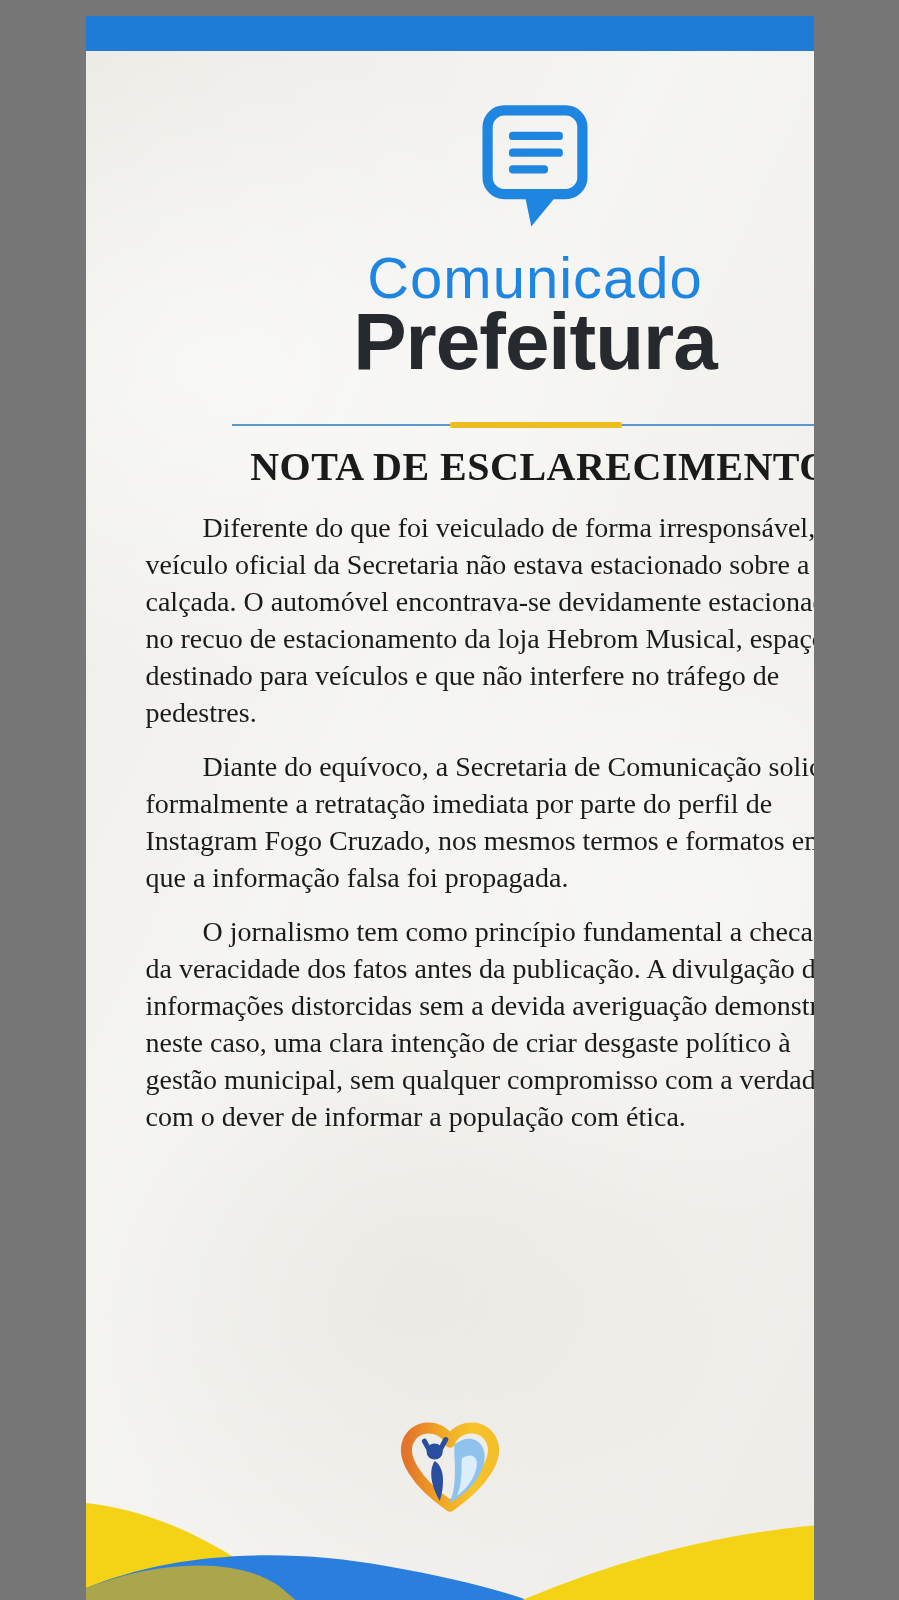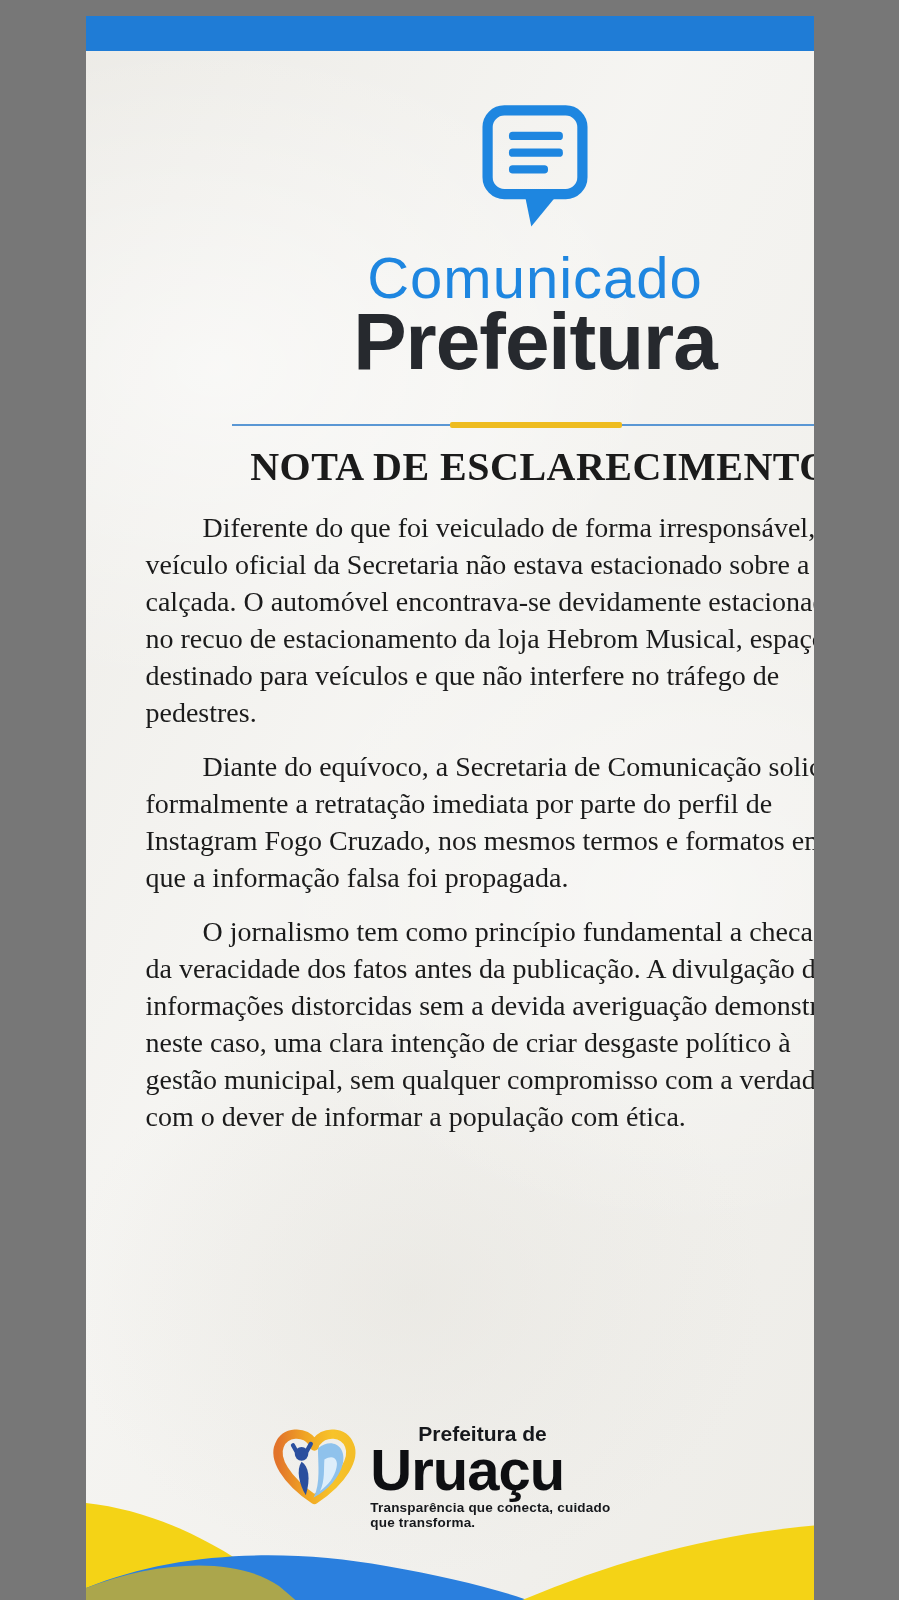--- a/index.html
+++ b/index.html
@@ -89,25 +89,20 @@
         </linearGradient>
       </defs>
       <path d="M65,108 C24,80 8,50 16,32 C24,13 50,11 63,28 C64,29 65,31 65,33 C65,31 66,29 67,28 C80,11 106,13 114,32 C122,50 106,80 65,108 Z" fill="none" stroke="url(#goldGrad)" stroke-width="13" stroke-linejoin="round"></path>
       <path d="M70,36 C90,20 110,34 105,57 C100,78 84,94 64,105 C74,85 70,58 70,36 Z" fill="#8fc2ec"></path>
       <path d="M79,52 C91,44 99,51 96,63 C93,77 84,88 73,96 C80,82 78,64 79,52 Z" fill="#ddeefb"></path>
       <circle cx="47" cy="44" r="9.5" fill="#2b4f9e"></circle>
       <path d="M35,32 L44,48" stroke="#2b4f9e" stroke-width="6" stroke-linecap="round"></path>
       <path d="M60,30 L50,48" stroke="#2b4f9e" stroke-width="6" stroke-linecap="round"></path>
       <path d="M47,55 C57,61 60,78 53,102 C44,87 39,67 47,55 Z" fill="#2b4f9e"></path>
     </svg>
-    <div class="logo-text">
-      <div class="org-small">Prefeitura de</div>
-      <div class="org-name">Uruaçu</div>
-      <div class="tagline">Transparência que conecta, cuidado que transforma.</div>
-    </div>
   </div>
 
   <svg class="waves" viewBox="0 0 899 160" preserveAspectRatio="none" aria-hidden="true">
     <path d="M0,47 C80,56 150,95 228,160 L0,160 Z" fill="#f4d316"></path>
     <path d="M0,132 C90,95 200,92 300,110 C380,124 440,140 480,160 L0,160 Z" fill="#2a7fde"></path>
     <path d="M0,132 C70,105 150,100 193,130 C205,140 216,150 228,160 L0,160 Z" fill="#aba64c"></path>
     <path d="M400,160 C520,105 640,72 780,66 C830,64 870,72 899,88 L899,160 Z" fill="#f4d316"></path>
     <path d="M899,20 C872,40 848,64 822,100 C800,132 790,146 782,160 L899,160 Z" fill="#2a7fde"></path>
   </svg>
 

